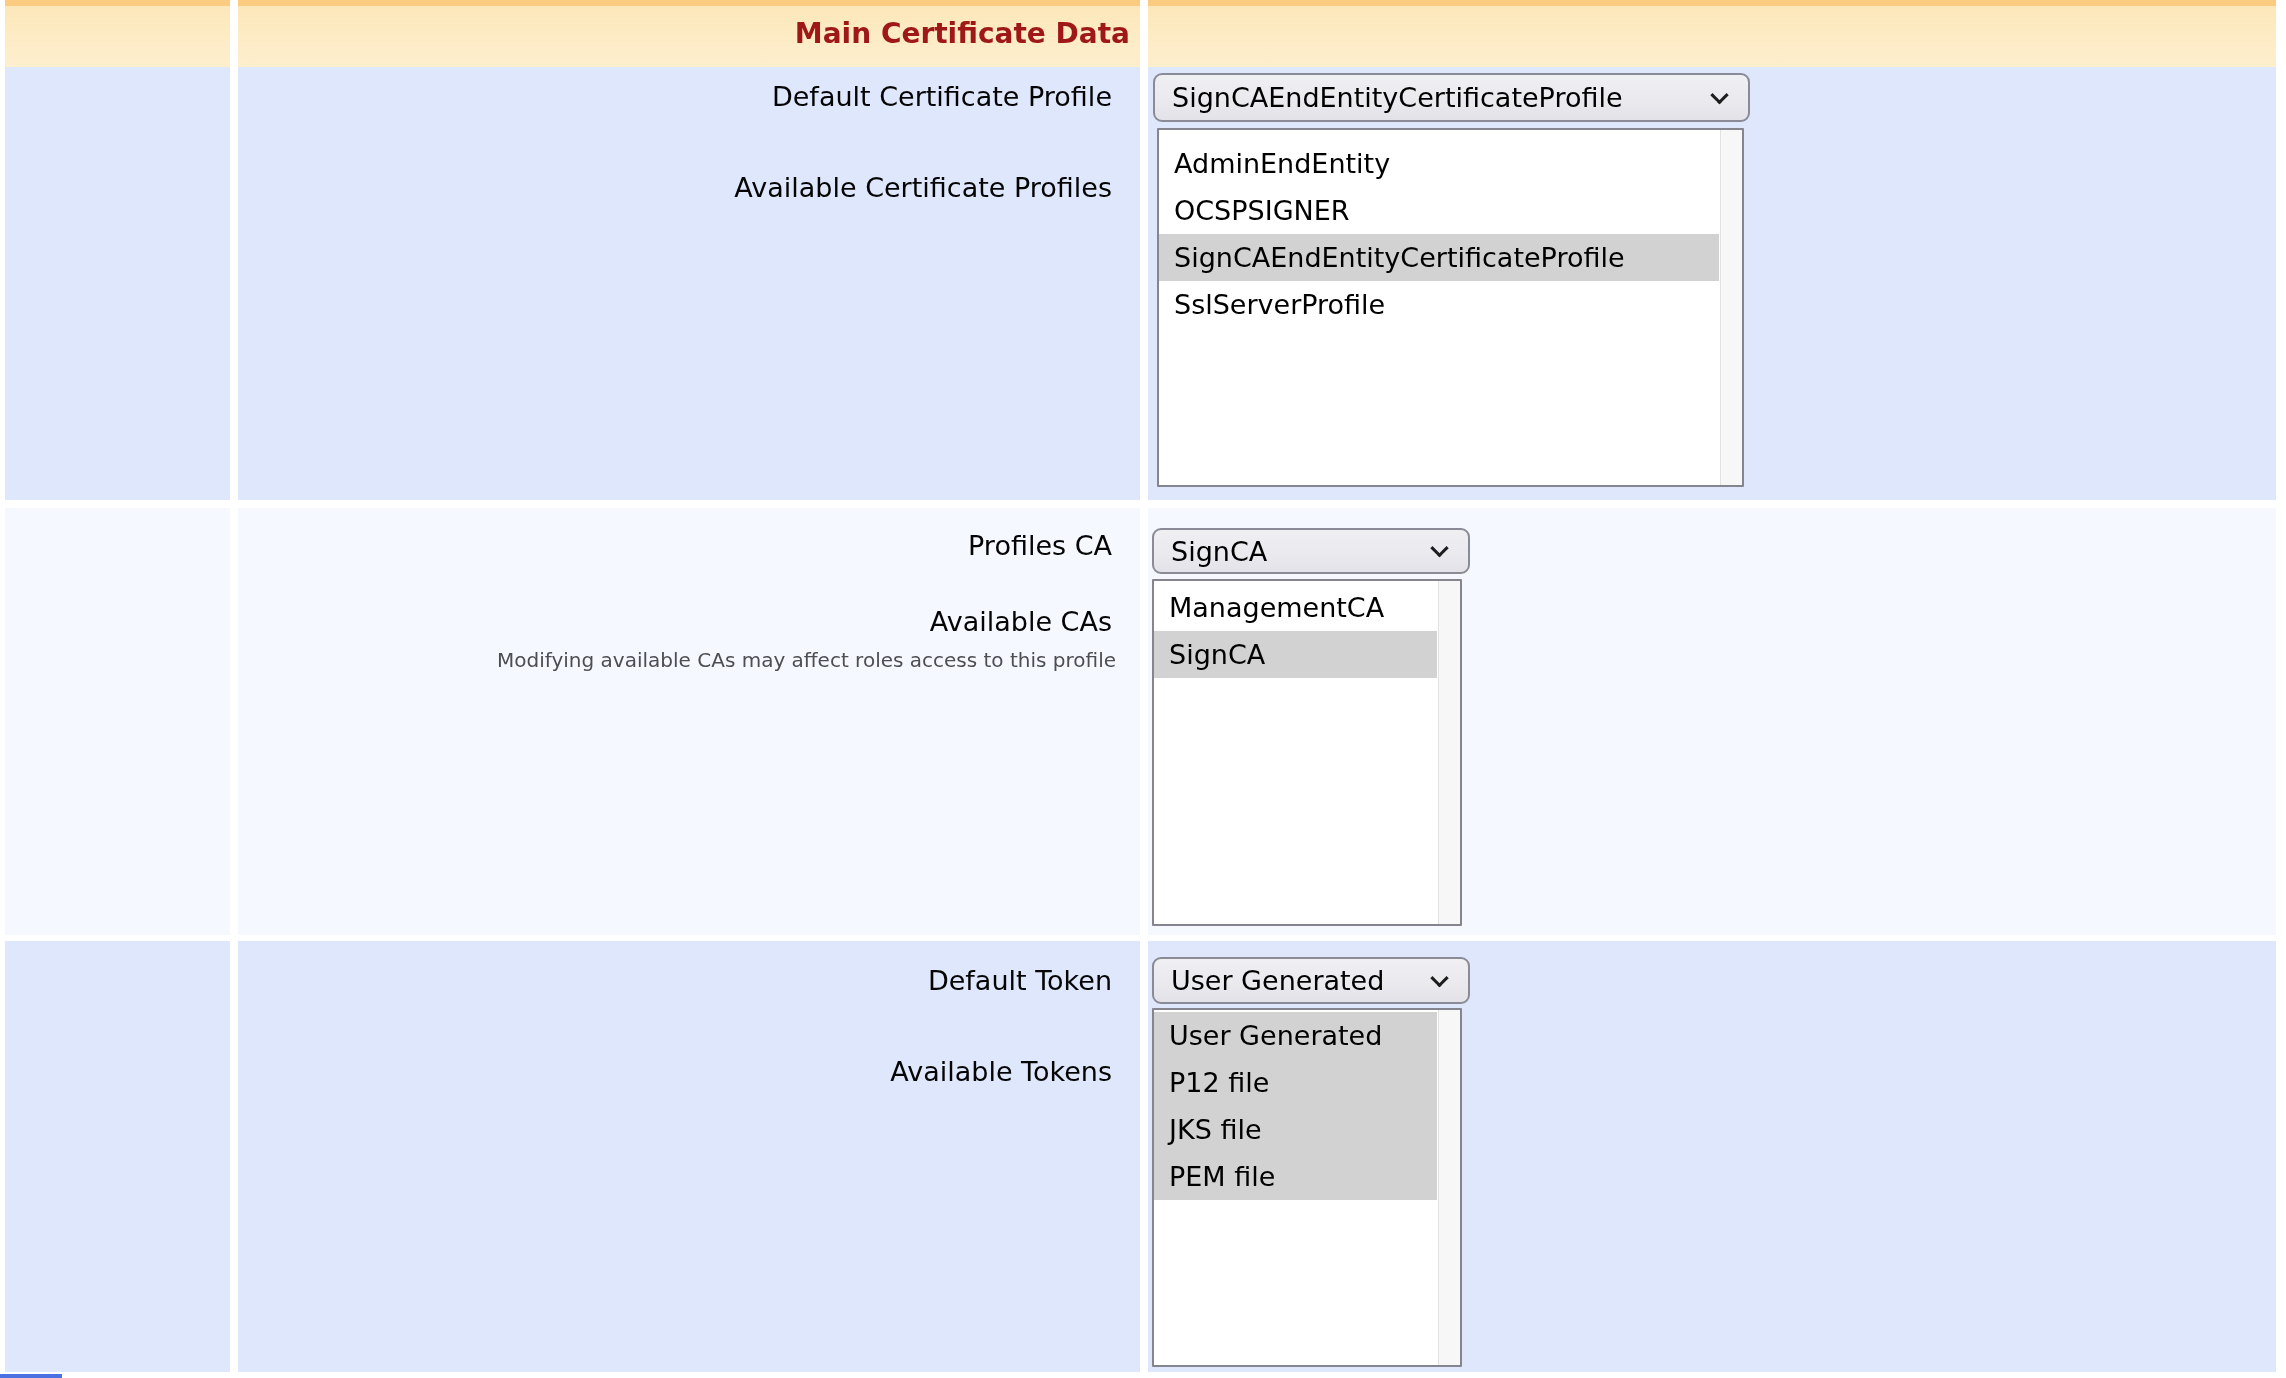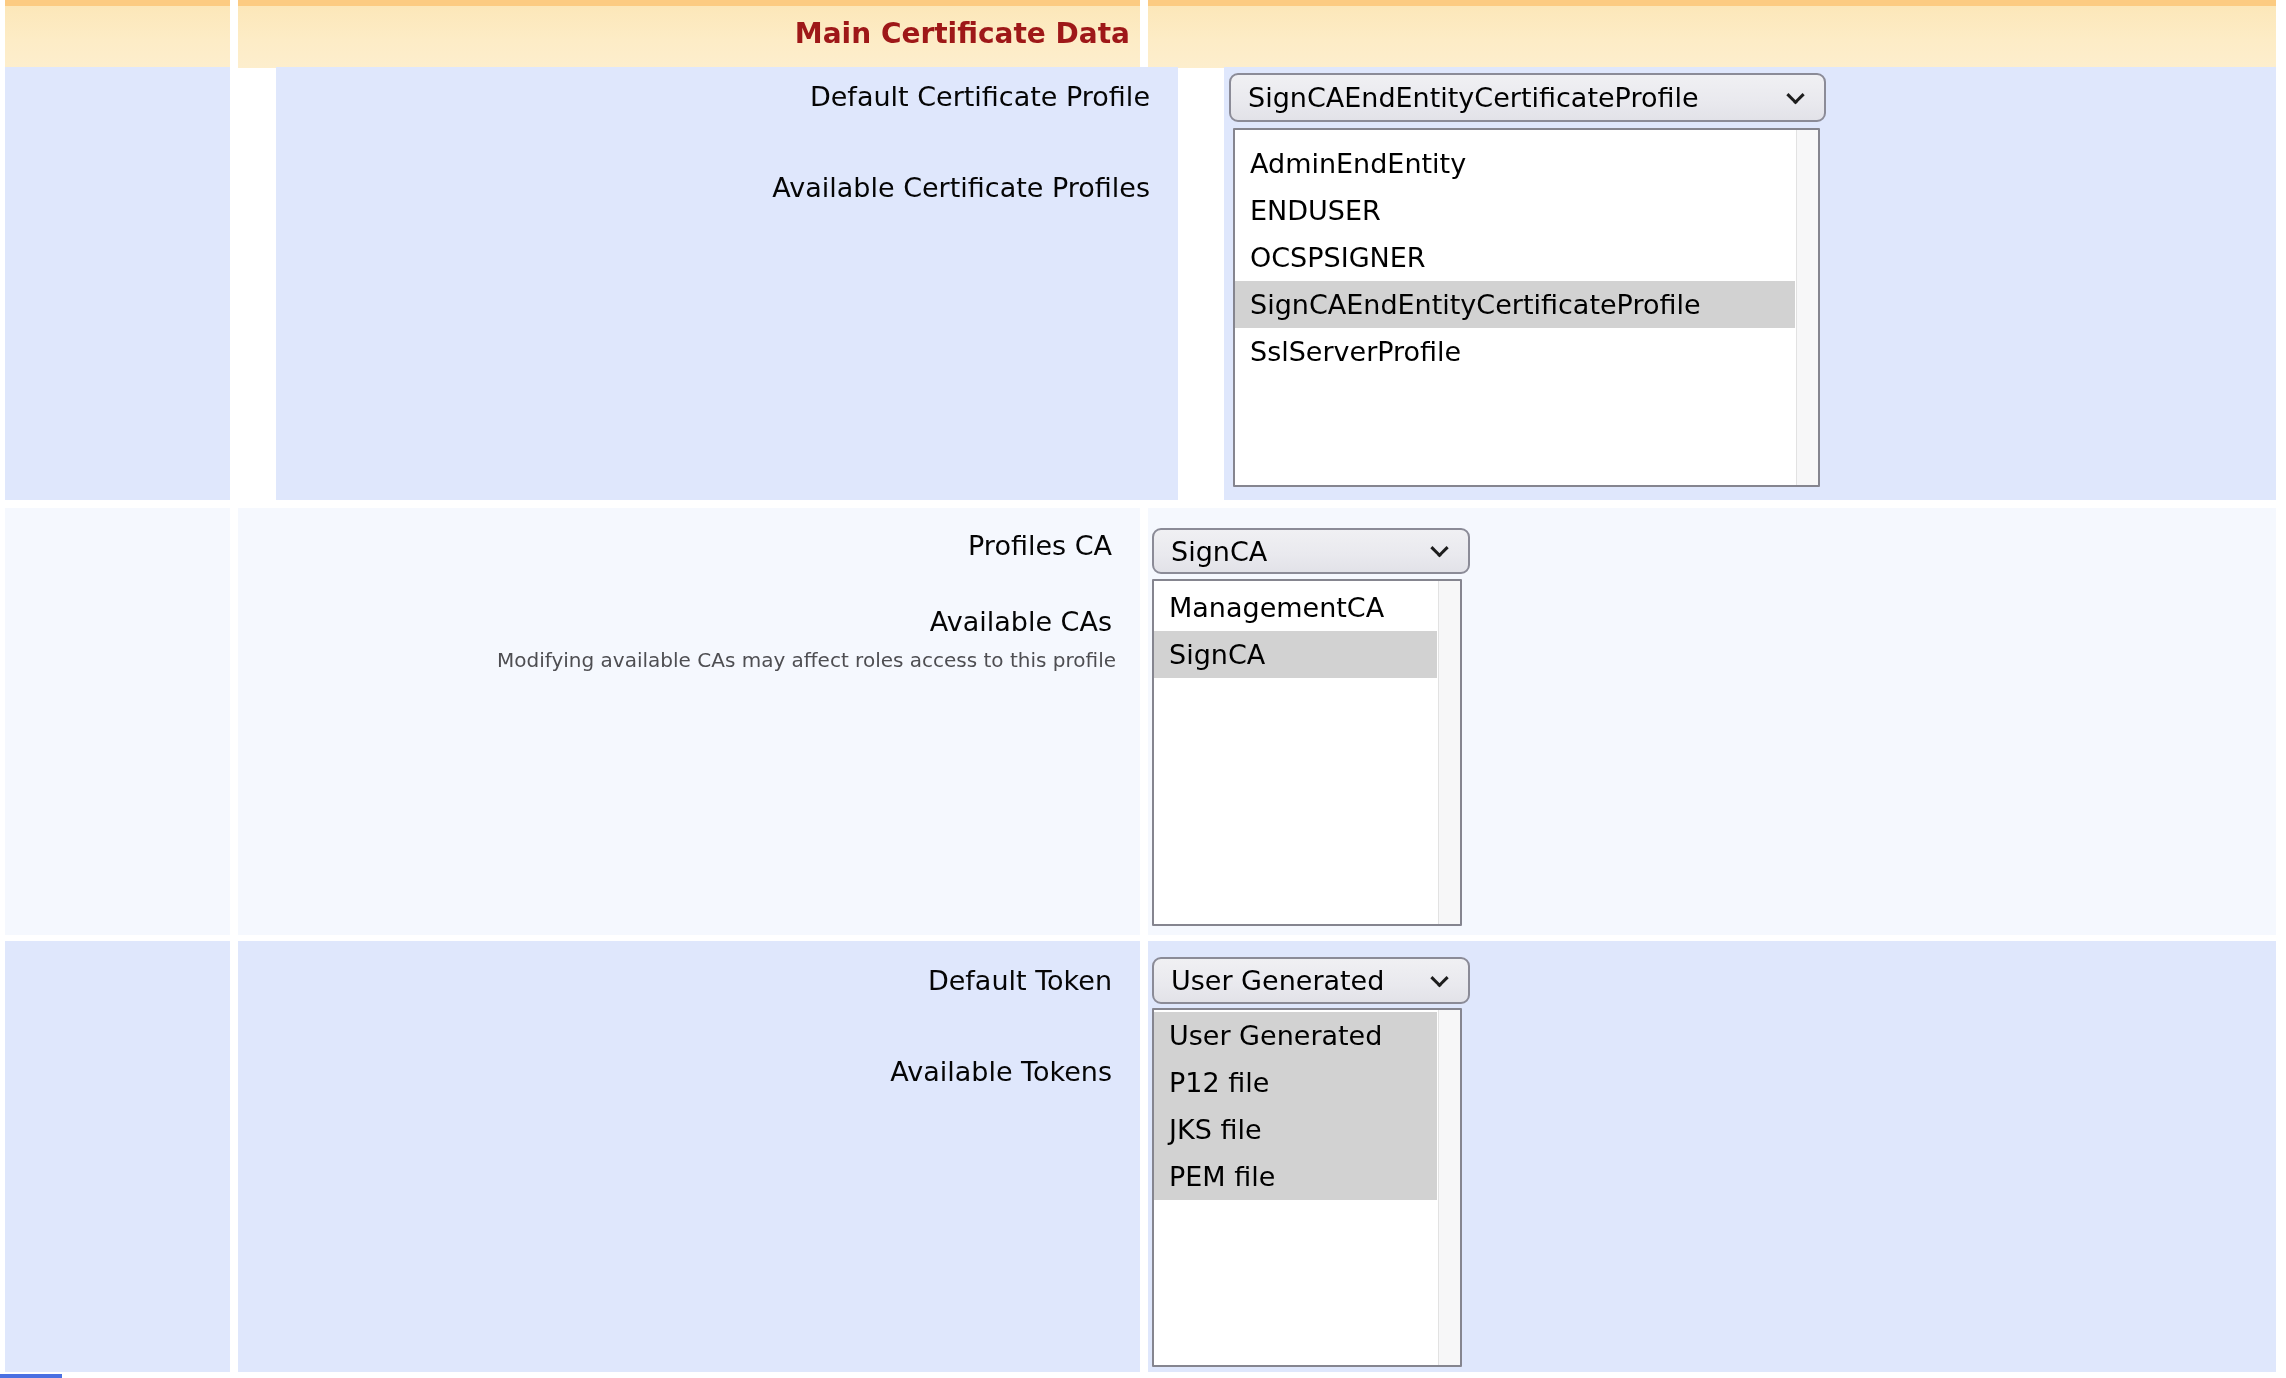--- a/index.html
+++ b/index.html
@@ -15,21 +15,21 @@
   .stage{position:relative;width:2286px;height:1378px;}
 
   .row{position:absolute;left:5px;width:2271px;display:flex;}
   .c1{width:225px;flex:none;position:relative;}
   .c2{width:902px;flex:none;margin-left:8px;position:relative;}
   .c3{flex:1;margin-left:8px;position:relative;}
 
   .row-head{top:0;height:68px;}
   .row-head .cell{background:linear-gradient(180deg,var(--header_bg1) 0%,#fdecc6 55%,var(--header_bg2) 100%);
     border-top:6px solid var(--header_top);}
-  .row1{top:67px;height:433px;gap:38px;}
+  .row1{top:67px;height:433px;}
   .row2{top:508px;height:427px;}
   .row3{top:941px;height:431px;}
   .bg-blue{background:var(--row_blue);}
   .bg-light{background:var(--row_light);}
 
   .section-title{position:absolute;right:10px;top:0;height:54px;line-height:56px;
     font-size:28px;font-weight:bold;color:var(--accent_red);white-space:nowrap;}
 
   .label{position:absolute;right:28px;font-size:27px;line-height:44px;white-space:nowrap;color:#050505;}
   .note{position:absolute;right:24px;font-size:20px;line-height:24px;white-space:nowrap;color:var(--note_gray);}
@@ -76,21 +76,20 @@
     </div>
     <div class="c3 bg-blue">
       <div class="select" style="left:5px;top:6px;width:597px;height:49px">
         <span>SignCAEndEntityCertificateProfile</span>
         <span class="chevron"></span>
       </div>
       <div class="listbox pad10" style="left:9px;top:61px;width:587px;height:359px">
         <div class="scroll-track"></div>
         <div class="options">
             <div class="option">AdminEndEntity</div>
-            <div class="option">ENDUSER</div>
             <div class="option">OCSPSIGNER</div>
             <div class="option selected">SignCAEndEntityCertificateProfile</div>
             <div class="option">SslServerProfile</div>
           </div>
       </div>
     </div>
   </div>
 
   <div class="row row2">
     <div class="c1 bg-light"></div>

